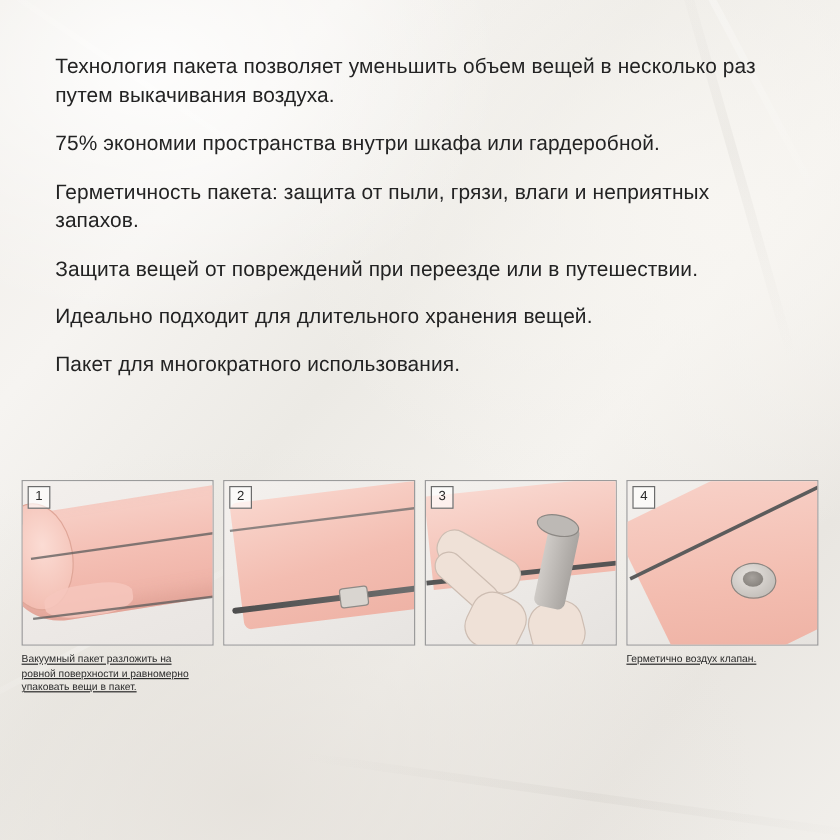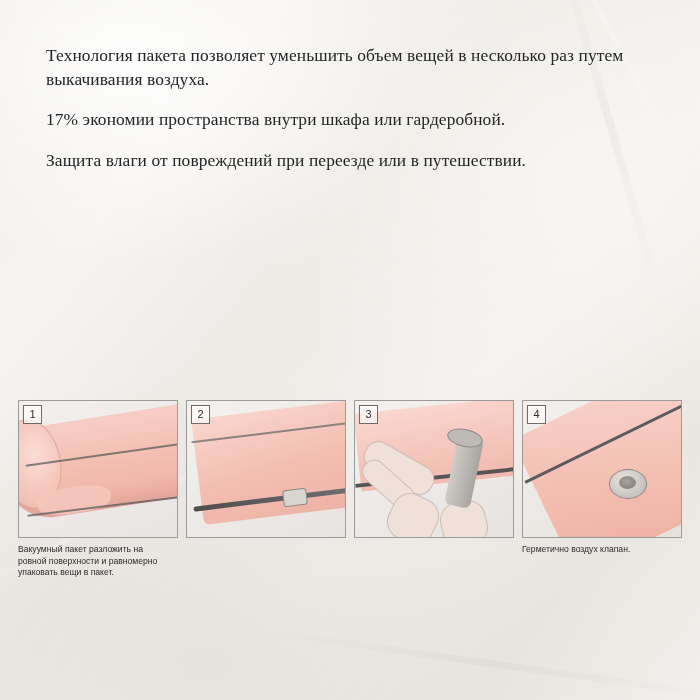--- a/index.html
+++ b/index.html
@@ -35,21 +35,20 @@
     pointer-events: none;
     background: linear-gradient(90deg, rgba(190,186,180,0) 0%, rgba(190,186,180,0.35) 50%, rgba(190,186,180,0) 100%);
     opacity: .45;
   }
 
   .text-block {
     position: absolute;
     left: 46px;
     top: 44px;
     width: 614px;
-    font-family: Liberation Serif, serif;
   }
   .para {
     color: #232323;
     font-size: 17.4px;
     line-height: 23.5px;
     margin-bottom: 17px;
     letter-spacing: 0.1px;
     text-shadow: 0 0 1px rgba(255,255,255,0.5);
   }
   .para.tight { margin-bottom: 16px; }
@@ -86,20 +85,21 @@
     line-height: 17px;
     text-align: center;
     z-index: 6;
   }
   .caption {
     margin-top: 6px;
     color: #2a2a2a;
     font-size: 8.6px;
     line-height: 11.6px;
     width: 150px;
+    text-decoration: underline;
   }
 
   
   .s1-bg { position:absolute; inset:0; background: linear-gradient(160deg,#f3efec,#e9e5e2); }
   .s1-bag {
     position: absolute;
     left: -16px; top: 16px;
     width: 196px; height: 92px;
     background: linear-gradient(180deg,#f7cfc6 0%, #f4bfb4 45%, #eeb0a4 100%);
     border-radius: 46px 14px 14px 46px;
@@ -221,22 +221,25 @@
 <div id="page">
 
   <div class="crease" style="left:-40px; top:60px; width:300px; height:5px; transform:rotate(34deg);"></div>
   <div class="crease" style="left:380px; top:-10px; width:420px; height:6px; transform:rotate(62deg);"></div>
   <div class="shade" style="left:430px; top:120px; width:360px; height:8px; transform:rotate(74deg);"></div>
   <div class="crease" style="left:-60px; top:520px; width:320px; height:5px; transform:rotate(-28deg);"></div>
   <div class="shade" style="left:250px; top:660px; width:480px; height:7px; transform:rotate(8deg);"></div>
 
   <div class="text-block">
     <div class="para">Технология  пакета позволяет уменьшить объем вещей в несколько раз путем  выкачивания воздуха.</div>
-    <div class="para">17% экономии пространства внутри шкафа  или гардеробной.</div>
-    <div class="para tight">Защита влаги от повреждений при переезде или в путешествии.</div>
+    <div class="para">75% экономии пространства внутри шкафа  или гардеробной.</div>
+    <div class="para">Герметичность пакета: защита от пыли, грязи, влаги и неприятных запахов.</div>
+    <div class="para tight">Защита вещей от повреждений при переезде или в путешествии.</div>
+    <div class="para tight">Идеально подходит для длительного  хранения вещей.</div>
+    <div class="para tight">Пакет для многократного использования.</div>
   </div>
 
   <div class="steps">
 
     <div class="step">
       <div class="step-img">
         <div class="s1-bg"></div>
         <div class="s1-bag"></div>
         <div class="s1-roll"></div>
         <div class="s1-pink-blob"></div>

